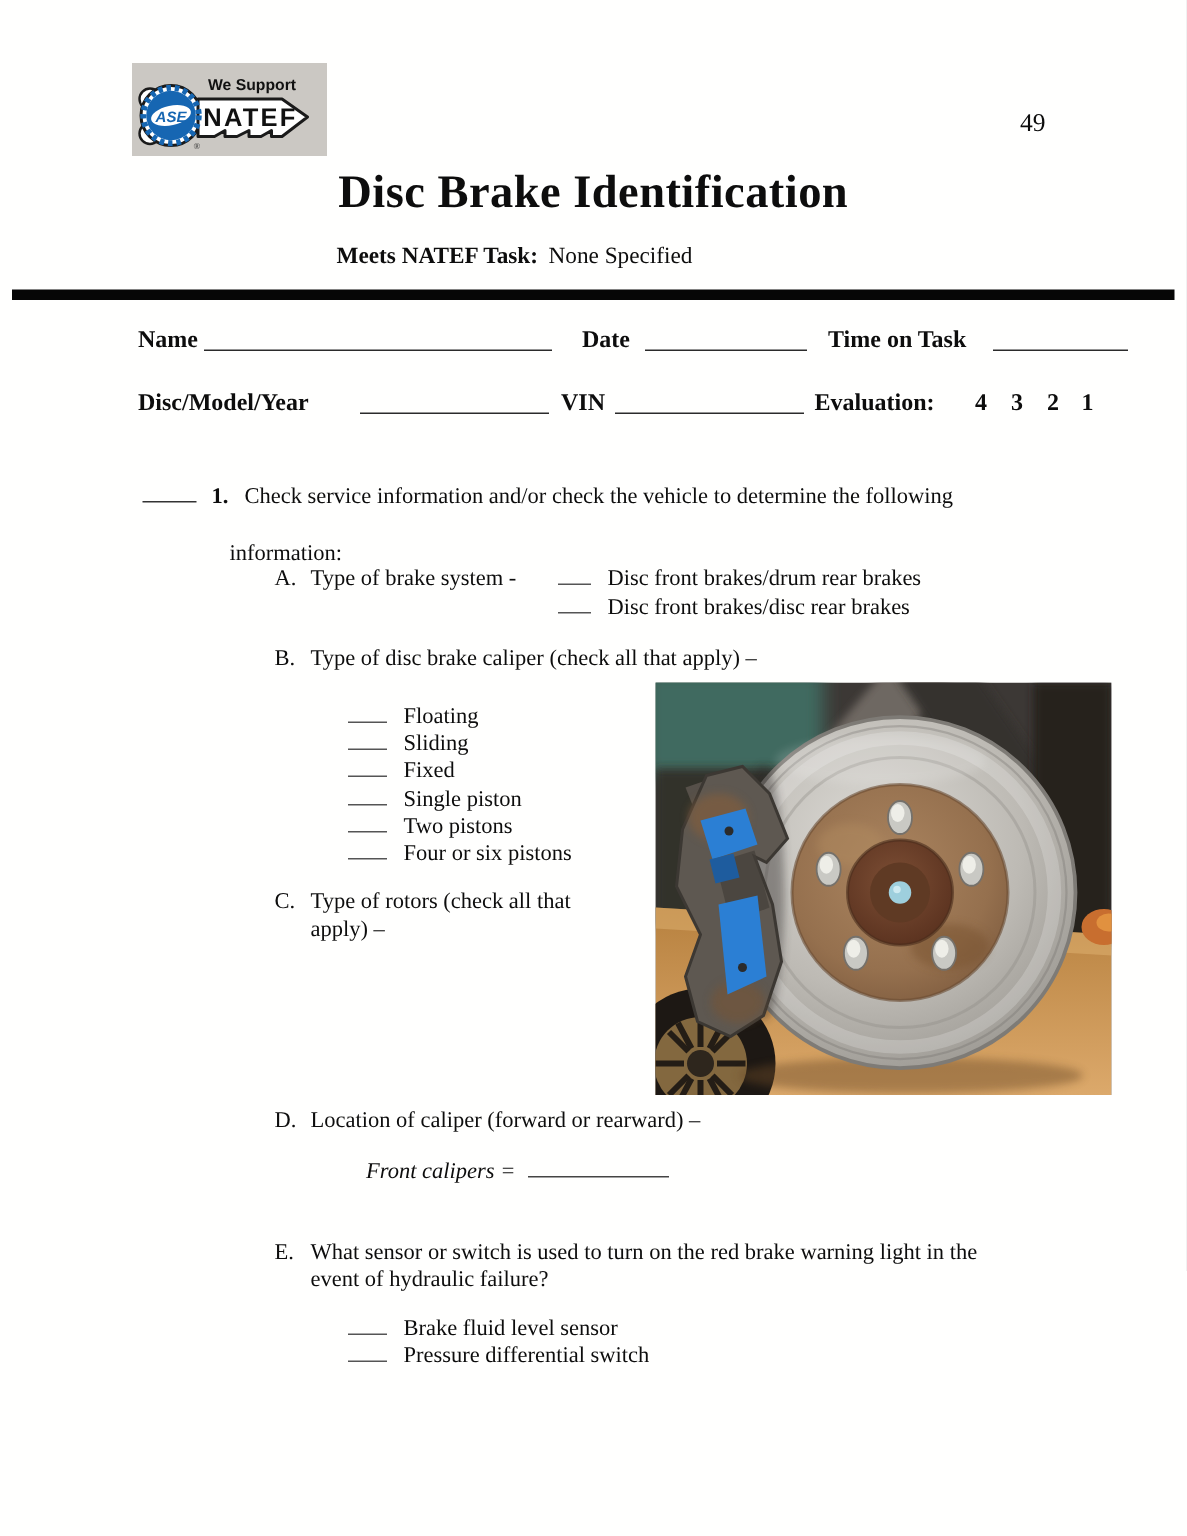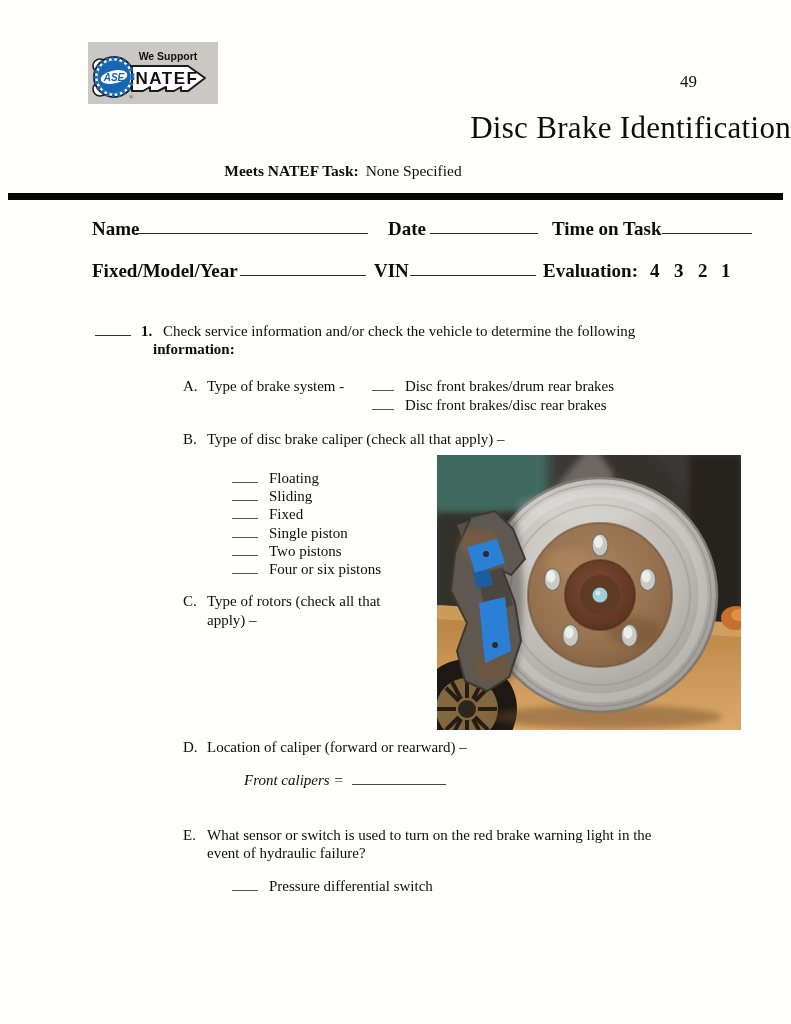--- a/index.html
+++ b/index.html
@@ -1,26 +1,26 @@
 <!DOCTYPE html>
 <html><head>
 <meta charset="utf-8">
 <style>
   html,body{margin:0;padding:0;background:#e8e8e8;}
   .page{position:relative;width:791px;height:1024px;background:#fffffe;
         font-family:"Liberation Serif",serif;color:#0d0d0d;overflow:hidden;margin:0 auto;}
   .abs{position:absolute;}
   .b{font-weight:bold;}
   .fs{font-size:15px;line-height:18px;white-space:nowrap;}
-  .title{position:absolute;top:110px;left:0;width:791px;text-align:right;
-         font-size:31px;font-weight:normal;margin:0;letter-spacing:.3px;}
+  .title{position:absolute;top:110px;left:0;width:791px;text-align:center;
+         font-size:31px;font-weight:bold;margin:0;letter-spacing:.3px;}
   .subtitle{position:absolute;top:162px;left:0;width:686px;text-align:center;font-size:15.5px;}
   .subtitle .val{margin-left:7px;}
   .rule{position:absolute;top:193px;left:8px;width:775px;height:7px;background:#060606;}
-  .lbl{position:absolute;font-size:19px;font-weight:bold;white-space:nowrap;}
+  .lbl{position:absolute;font-size:16px;font-weight:bold;white-space:nowrap;}
   .blank{position:absolute;height:15px;border-bottom:1.6px solid #2b2b2b;}
   .qblank{display:inline-block;width:36px;height:12px;border-bottom:1.5px solid #333;margin-right:10px;}
   .cl{display:inline-block;width:26px;height:12px;border-bottom:1.4px solid #555;margin-right:11px;}
   .cl.sm{width:22px;}
   .opt{white-space:nowrap;}
   .sec-label{display:inline-block;width:24px;font-size:15px;}
   .dblank{display:inline-block;width:94px;height:13px;border-bottom:1.5px solid #444;margin-left:8px;}
   .pagenum{position:absolute;left:680px;top:44px;font-size:17px;margin-top:28px;}
   .optcol{position:absolute;}
 </style>
@@ -60,36 +60,36 @@
   <div>
     <span class="lbl" style="left:92px;top:218px;">Name</span>
     <span class="blank" style="left:136px;top:218px;width:232px;"></span>
     <span class="lbl" style="left:388px;top:218px;">Date</span>
     <span class="blank" style="left:430px;top:218px;width:108px;"></span>
     <span class="lbl" style="left:552px;top:218px;">Time on Task</span>
     <span class="blank" style="left:662px;top:218px;width:90px;"></span>
   </div>
 
   <div>
-    <span class="lbl" style="left:92px;top:260px;">Fixed/Model/Year</span>
+    <span class="lbl" style="left:92px;top:260px;">Disc/Model/Year</span>
     <span class="blank" style="left:240px;top:260px;width:126px;"></span>
     <span class="lbl" style="left:374px;top:260px;">VIN</span>
     <span class="blank" style="left:410px;top:260px;width:126px;"></span>
     <span class="lbl" style="left:543px;top:260px;">Evaluation:</span>
     <span class="lbl" style="left:650px;top:260px;">4</span>
     <span class="lbl" style="left:674px;top:260px;">3</span>
     <span class="lbl" style="left:698px;top:260px;">2</span>
     <span class="lbl" style="left:721px;top:260px;">1</span>
   </div>
 
   <div class="abs fs" style="left:95px;top:322px;">
     <span class="qblank"></span><span class="b">1.</span>
     <span style="margin-left:7px;">Check service information and/or check the vehicle to determine the following</span>
   </div>
-  <div class="abs fs" style="left:153px;top:340px;font-weight:bold;">information:</div>
+  <div class="abs fs" style="left:153px;top:360px;">information:</div>
 
   <div class="abs fs" style="left:183px;top:377px;">
     <span class="sec-label">A.</span><span>Type of brake system -</span>
   </div>
   <div class="optcol fs" style="left:372px;top:377px;line-height:19px;">
     <div class="opt"><span class="cl sm"></span><span>Disc front brakes/drum rear brakes</span></div>
     <div class="opt"><span class="cl sm"></span><span>Disc front brakes/disc rear brakes</span></div>
   </div>
 
   <div class="abs fs" style="left:183px;top:430px;">
@@ -114,20 +114,21 @@
   </div>
   <div class="optcol fs" style="left:244px;top:771px;line-height:17.5px;font-style:italic;">
     <div class="opt"><span>Front calipers =</span><span class="dblank"></span></div>
   </div>
 
   <div class="abs fs" style="left:183px;top:826px;line-height:18px;">
     <div><span class="sec-label">E.</span><span>What sensor or switch is used to turn on the red brake warning light in the</span></div>
     <div style="margin-left:24px;font-family:Liberation Serif, serif;">event of hydraulic failure?</div>
   </div>
   <div class="optcol fs" style="left:232px;top:877px;line-height:18.3px;">
+    <div class="opt"><span class="cl"></span><span>Brake fluid level sensor</span></div>
     <div class="opt"><span class="cl"></span><span>Pressure differential switch</span></div>
   </div>
 
   <svg class="abs" style="left:437px;top:455px;" width="304" height="275" viewBox="0 0 304 275" role="img">
     <defs>
       <linearGradient id="gFloor" x1="0" y1="0" x2="0" y2="1">
         <stop offset="0" stop-color="#b7813f"></stop>
           <stop offset="1" stop-color="#dca96b"></stop>
       </linearGradient>
       <radialGradient id="gRotor" cx="42%" cy="35%" r="78%">

